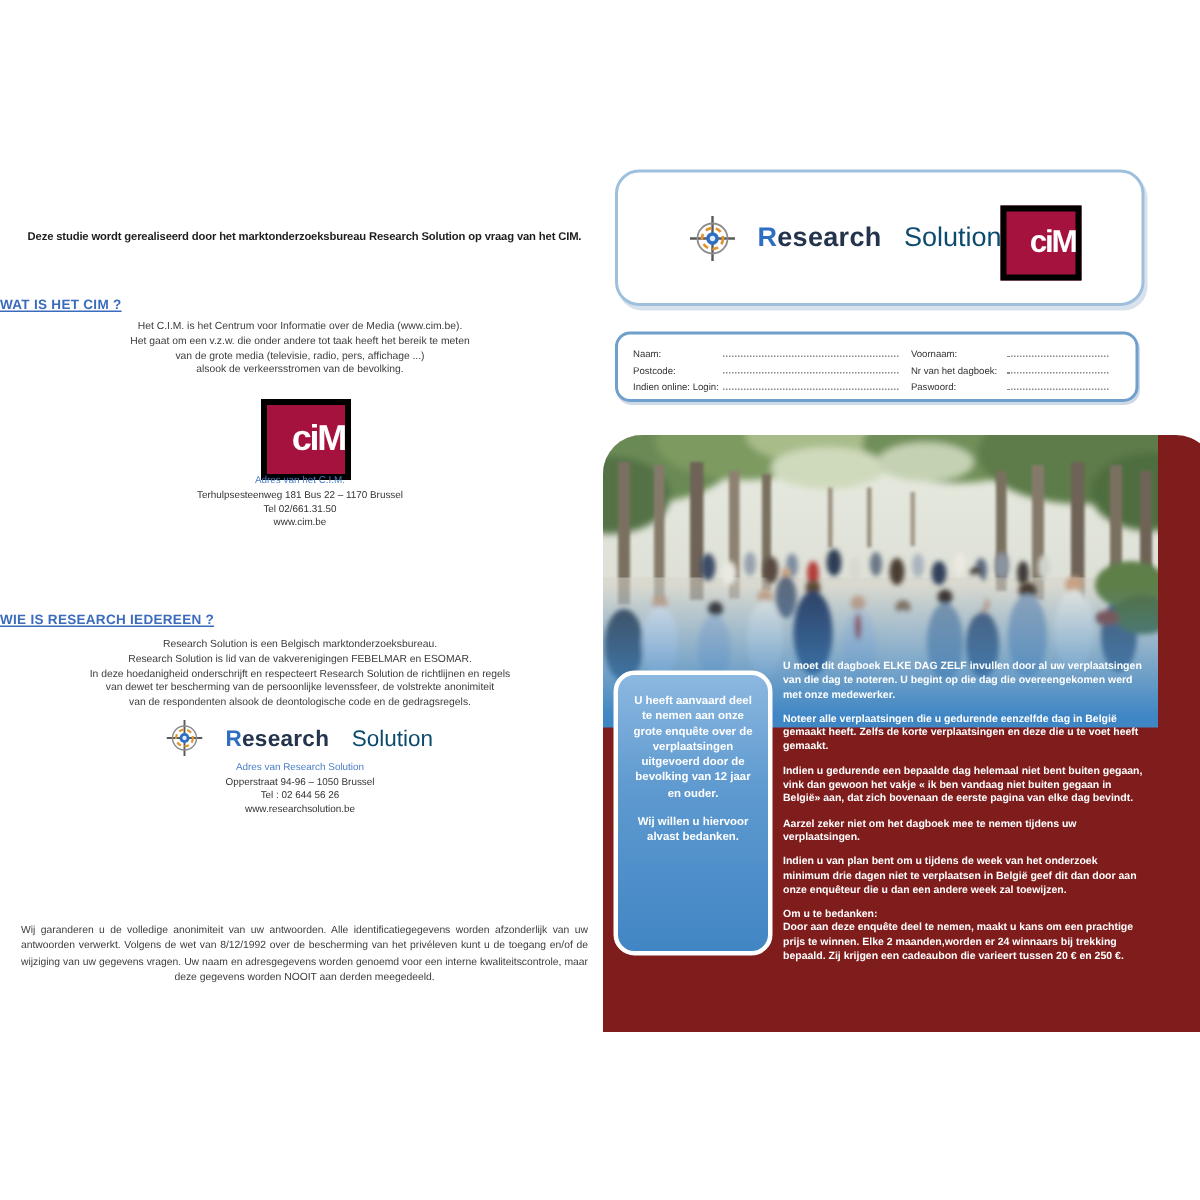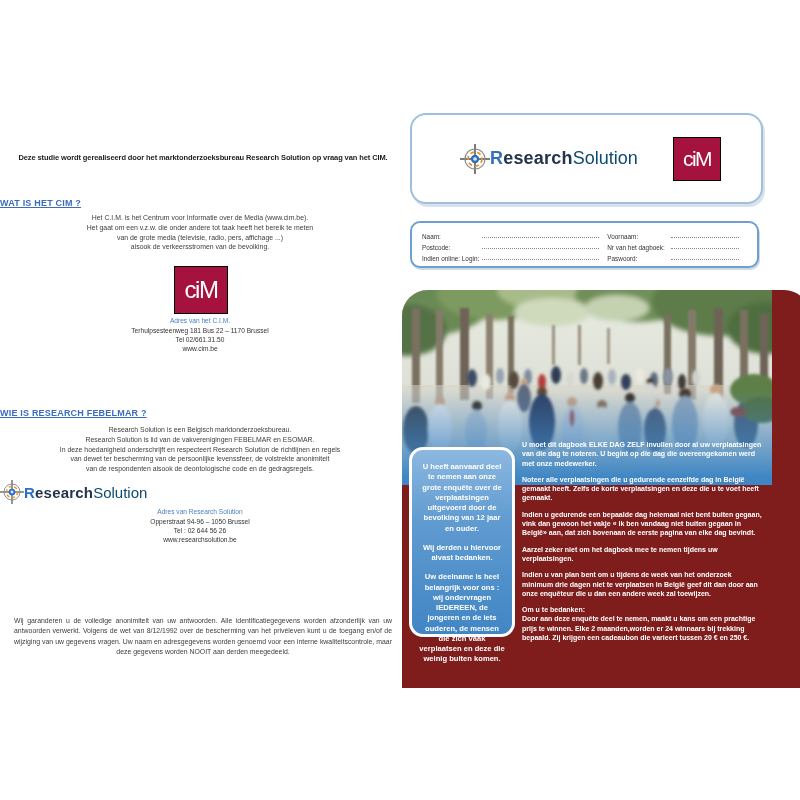--- a/index.html
+++ b/index.html
@@ -11,30 +11,30 @@
   .intro{position:absolute;left:14px;top:153px;width:378px;font-size:7.5px;font-weight:bold;
          color:#1d1d1d;text-align:center;letter-spacing:-0.1px;}
   .blue-head{position:absolute;left:0;width:400px;text-align:left;color:#3a6bbd;
              font-size:9px;font-weight:bold;text-decoration:underline;letter-spacing:0.2px;}
   .h-cim{top:198px;}
   .h-rs{top:408px;}
   .lp-par{position:absolute;left:0;width:400px;text-align:center;font-size:6.9px;
           line-height:1.42;color:#3c3c3c;}
   .p-cim{top:213px;}
   .p-rs{top:425px;}
-  .cim-box{background:#A5123E;border:1px solid #000000;display:flex;align-items:center;
-           justify-content:center;color:#ffffff;font-weight:normal;letter-spacing:-1.5px;}
+  .cim-box{background:#A5123E;border:4px solid #000000;display:flex;align-items:center;
+           justify-content:flex-end;color:#ffffff;font-weight:bold;letter-spacing:-1.5px;}
   .cim-left{position:absolute;left:174px;top:266px;width:52px;height:46px;font-size:24px;}
   .addr-cap{position:absolute;left:0;width:400px;text-align:center;color:#4a7ec9;font-size:6.6px;}
   .addr-blk{position:absolute;left:0;width:400px;text-align:center;color:#333333;
             font-size:6.6px;line-height:1.4;}
   .addr-blk span{display:block;}
   .cap-cim{top:317px;} .blk-cim{top:326px;}
   .cap-rs{top:508px;}  .blk-rs{top:517px;}
-  .rs-logo{display:flex;align-items:center;gap:0;}
+  .rs-logo{display:flex;align-items:center;justify-content:center;gap:15px;}
   .rs-left{position:absolute;left:0;top:478px;width:400px;height:28px;}
   .rs-left .ico{width:24px;height:24px;}
   .rs-left .r-research{font-size:15px;}
   .rs-left .r-solution{font-size:15px;}
   .r-research{display:inline-block;font-weight:bold;color:#24344d;letter-spacing:0.2px;}
   .r-research::first-letter{color:#2f6fc1;}
   .r-solution{color:#0c4a6e;font-weight:400;}
   .footer{position:absolute;left:14px;top:616px;width:378px;font-size:6.9px;line-height:1.5;
           color:#3c3c3c;text-align:justify;text-align-last:center;}
 
@@ -99,21 +99,21 @@
   <div class="cim-box cim-left">
     <span>ciM</span>
   </div>
   <div class="addr-cap cap-cim">Adres van het C.I.M.</div>
   <div class="addr-blk blk-cim">
     <span>Terhulpsesteenweg 181 Bus 22 – 1170 Brussel</span>
     <span>Tel  02/661.31.50</span>
     <span>www.cim.be</span>
   </div>
 
-  <div class="blue-head h-rs">WIE IS RESEARCH FEBELMAR ?</div>
+  <div class="blue-head h-rs">WIE IS RESEARCH IEDEREEN ?</div>
   <div class="lp-par p-rs ml">Research Solution is een Belgisch marktonderzoeksbureau.
 Research Solution is lid van de vakverenigingen  FEBELMAR en ESOMAR.
 In deze hoedanigheid onderschrijft en respecteert Research Solution de richtlijnen en regels
 van dewet ter bescherming van de persoonlijke levenssfeer, de volstrekte anonimiteit
 van de respondenten alsook de deontologische code en de gedragsregels.</div>
 
   <div class="rs-logo rs-left">
     <svg class="ico" viewBox="0 0 30 30">
       <line x1="15" y1="0" x2="15" y2="30" stroke="#5a5a5a" stroke-width="1.6"></line>
       <line x1="0" y1="15" x2="30" y2="15" stroke="#5a5a5a" stroke-width="1.6"></line>
@@ -285,22 +285,21 @@
           <ellipse cx="248" cy="106" rx="7" ry="13" fill="#d8d8d0"></ellipse>
         <ellipse cx="352" cy="100" rx="24" ry="16" fill="#5e7f4a"></ellipse>
         <ellipse cx="360" cy="120" rx="20" ry="13" fill="#52703f"></ellipse>
         <ellipse cx="336" cy="122" rx="8" ry="5" fill="#8a4a3e"></ellipse>
       </g>
     </svg>
     <div class="photo-fade"></div>
 
     <div class="info-box">
       <p>U heeft aanvaard deel te nemen aan onze grote enquête over de verplaatsingen uitgevoerd door de bevolking van 12 jaar en ouder.</p>
-      <p>Wij derden u hiervoor alvast bedanken.</p>
-      <p>Uw deelname is heel belangrijk voor ons : wij ondervragen IEDEREEN, de jongeren en de iets ouderen, de mensen die zich vaak verplaatsen en deze die weinig buiten komen.</p>
+      <p>Wij willen u hiervoor alvast bedanken.</p>
     </div>
 
     <div class="panel">
       <p>U moet dit dagboek ELKE DAG ZELF invullen door al uw verplaatsingen van die dag te noteren. U begint op die dag die overeengekomen werd met onze medewerker.</p>
       <p>Noteer alle verplaatsingen die u gedurende eenzelfde dag in België gemaakt heeft. Zelfs de korte verplaatsingen en deze die u te voet heeft gemaakt.</p>
       <p>Indien u gedurende een bepaalde dag helemaal niet bent buiten gegaan, vink dan gewoon het vakje « ik ben vandaag niet buiten gegaan in België» aan, dat zich bovenaan de eerste pagina van elke dag bevindt.</p>
       <p>Aarzel zeker niet om het dagboek mee te nemen tijdens uw verplaatsingen.</p>
       <p>Indien u van plan bent om u tijdens de week van het onderzoek  minimum drie dagen niet te verplaatsen in België geef dit dan door aan onze enquêteur die u dan een andere week zal toewijzen.</p>
       <p class="ph">Om u te bedanken:</p>
       <p>Door aan deze enquête deel te nemen, maakt u kans om een prachtige prijs te winnen. Elke 2 maanden,worden er 24 winnaars bij trekking bepaald. Zij krijgen een cadeaubon die varieert tussen 20 € en 250 €.</p>

